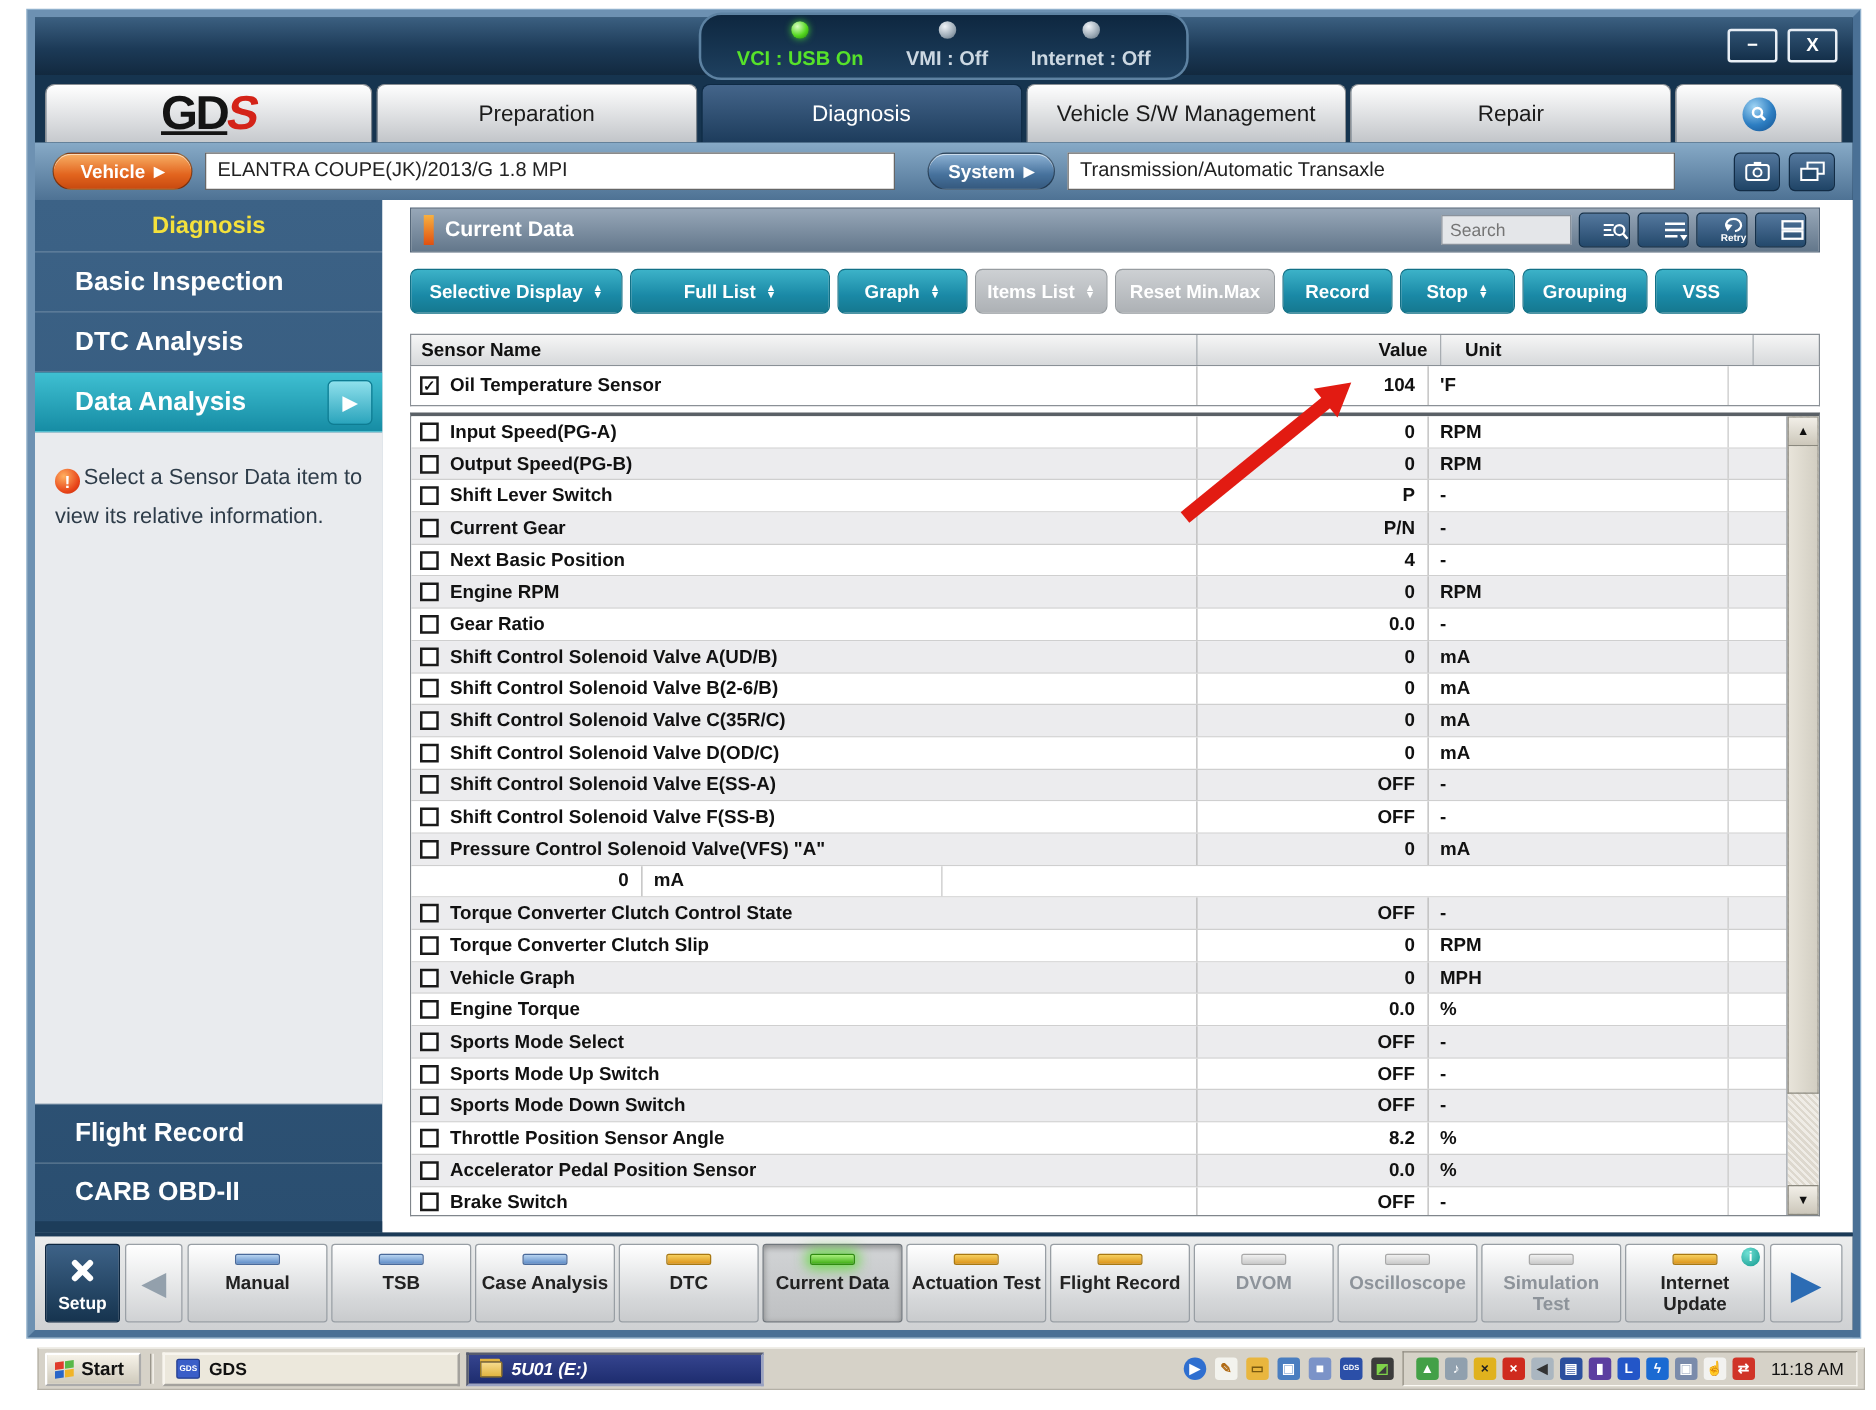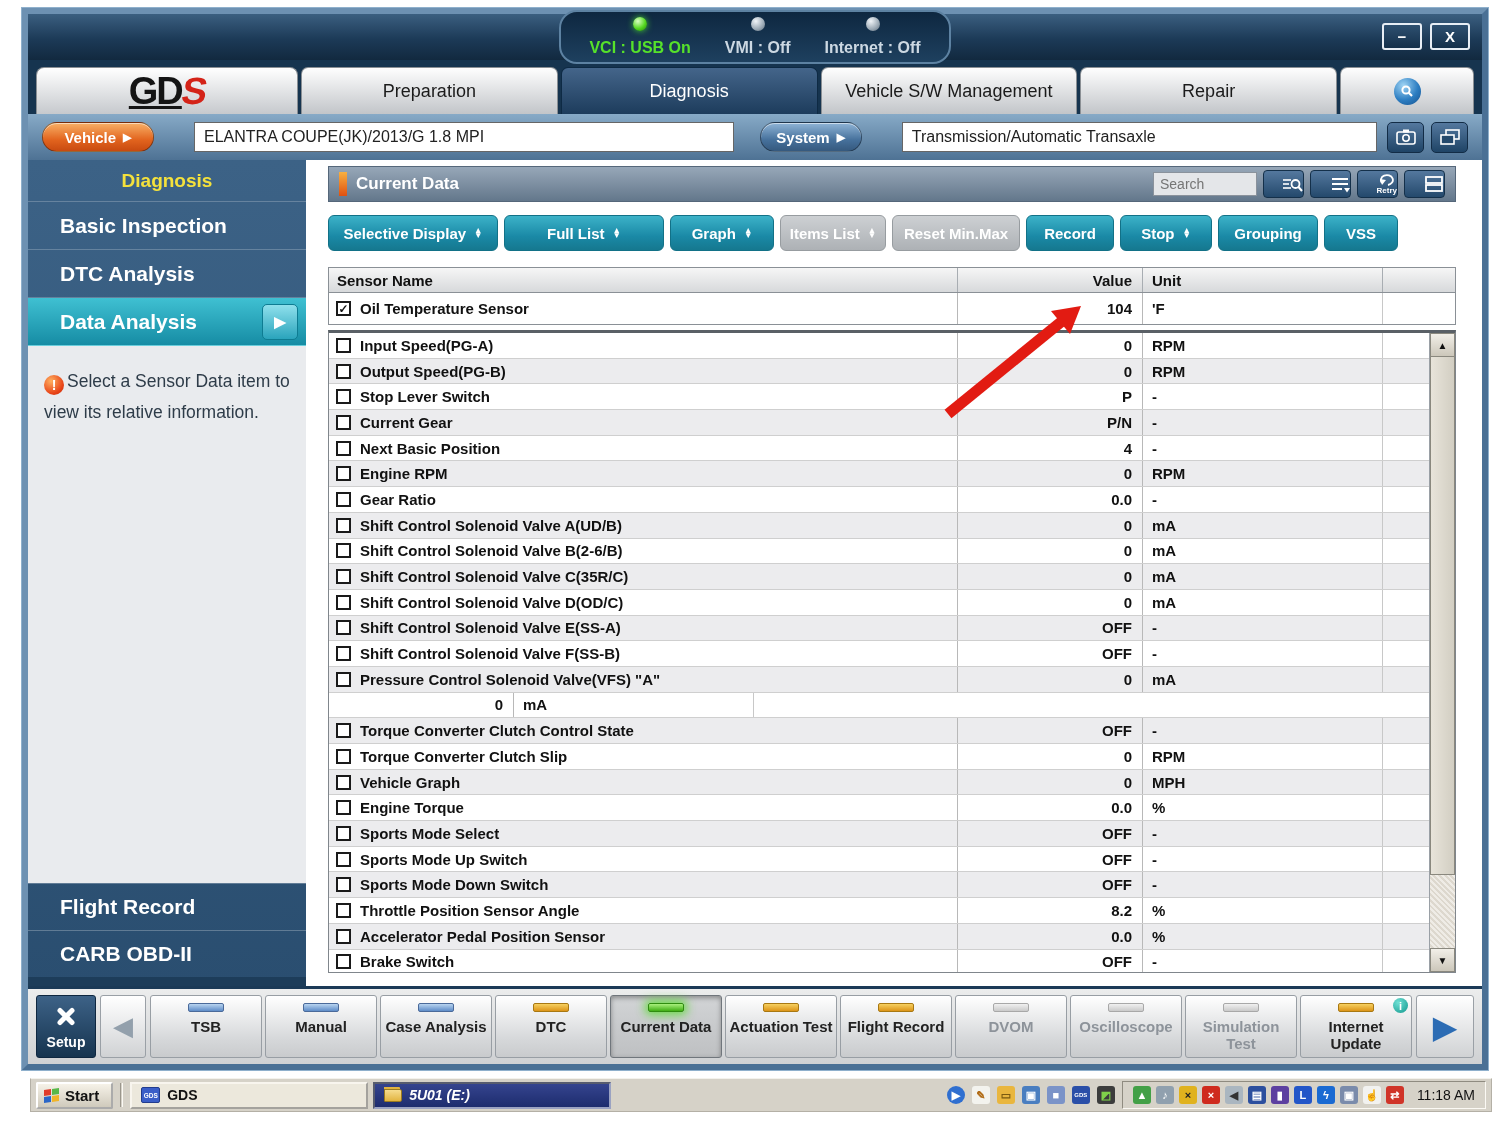--- a/index.html
+++ b/index.html
@@ -33,21 +33,21 @@
   .tab.active { background:linear-gradient(#44658a,#1d3c5c); color:#fff; border-color:#0e2a44; }
   #tab-search { width:134px; flex:none; background:linear-gradient(#fefefe,#c2c5c9); border:1px solid #8a8f94; border-bottom:none; border-radius:7px 7px 0 0; display:flex; align-items:center; justify-content:center; }
   #search-orb { width:27px; height:27px; border-radius:50%; background:radial-gradient(circle at 35% 28%, #9fd4f4, #2d7ec2 55%, #14508e); display:flex; align-items:center; justify-content:center; }
 
   
   #vehiclebar { height:46px; flex:none; background:linear-gradient(#87aac7,#4e7294); display:flex; align-items:center; padding:0 14px; gap:10px; }
   .pillbtn { height:30px; border-radius:15px; display:flex; align-items:center; justify-content:center; gap:7px; color:#fff; font-size:15px; font-weight:bold; border:1px solid rgba(0,0,0,.4); box-shadow:inset 0 1px 0 rgba(255,255,255,.55); cursor:default; flex:none; }
   #vehicle-btn { width:112px; background:linear-gradient(#f8b066,#e2641e 60%,#c84a10); }
   #system-btn { width:102px; background:linear-gradient(#8fb4d6,#46719c 60%,#35597e); margin-left:16px; }
   .arrow-sm { font-size:11px; }
-  .field { height:30px; background:#fff; border:1px solid #666; font-size:16px; color:#222; padding:0 9px; font-family:"Liberation Sans",sans-serif;margin-left:30px; }
+  .field { height:30px; background:#fff; border:1px solid #666; font-size:16px; color:#222; padding:0 9px; font-family:"Liberation Sans",sans-serif; }
   #vehicle-field { width:552px; }
   #system-field { width:486px; }
   #vb-icons { margin-left:auto; display:flex; gap:7px; }
   .vbico { width:37px; height:31px; background:linear-gradient(#54789e,#1f4466); border:1px solid #122c46; border-radius:5px; display:flex; align-items:center; justify-content:center; }
 
   
   #bodyrow { flex:none; height:826px; display:flex; background:#fff; }
 
   
   #sidebar { width:278px; flex:none; background:linear-gradient(180deg,#3c6286,#2a4e70); display:flex; flex-direction:column; }
@@ -71,21 +71,21 @@
   .retry-txt { font-size:8px; font-weight:bold; line-height:1; margin-top:1px; }
 
   
   #tbar { margin-top:13px; height:38px; flex:none; display:flex; gap:6px; }
   .tbtn { height:36px; border-radius:6px; border:1px solid #127187; background:linear-gradient(#3cb2c8,#1a89a6 60%,#15788f); color:#fff; font-size:15px; font-weight:bold; display:flex; align-items:center; justify-content:center; gap:8px; font-family:"Liberation Sans",sans-serif; cursor:default; }
   .tbtn.off { background:linear-gradient(#cdd0d3,#adb1b5); border-color:#979ca0; }
   .spin { display:inline-flex; flex-direction:column; line-height:.62; font-size:8.5px; }
   .spin i { font-style:normal; }
 
   
-  #thead { margin-top:14px; height:26px; flex:none; display:flex; border:1px solid #8a9096; background:linear-gradient(#f6f6f6,#d7d9db); }
+  #thead { margin-top:14px; height:26px; flex:none; display:flex; border:1px solid #8a9096; background:linear-gradient(#f6f6f6,#d7d9db);gap:10px; }
   .hcell { display:flex; align-items:center; font-size:15px; font-weight:bold; color:#111; border-right:1px solid #a8adb2; height:100%; }
   .hcell.h0 { flex:0 0 629px; padding-left:8px; }
   .hcell.h1 { flex:0 0 185px; justify-content:flex-end; padding-right:10px; }
   .hcell.h2 { flex:0 0 240px; padding-left:9px; }
   .hcell.hx { flex:1; border-right:none; }
   #pinrow-box { flex:none; border:1px solid #8a9096; border-top:none; background:#fff; }
   .trow { display:flex; align-items:center; background:#fff; border-bottom:1px solid #cfcfcf; }
   #pinrow-box .trow { height:31px; border-bottom:none; }
   .cell { height:100%; display:flex; align-items:center; font-size:15px; font-weight:bold; color:#111; }
   .cell.name { flex:0 0 629px; border-right:1px solid #b8b8b8; overflow:hidden; white-space:nowrap; }
@@ -368,21 +368,21 @@
                   <span class="cb"></span>
                   <span>Output Speed(PG-B)</span>
                 </div>
                 <div class="cell val">0</div>
                 <div class="cell unit">RPM</div>
                 <div class="cell extra"></div>
               </div>
               <div class="trow">
                 <div class="cell name">
                   <span class="cb"></span>
-                  <span>Stop Lever Switch</span>
+                  <span>Shift Lever Switch</span>
                 </div>
                 <div class="cell val">P</div>
                 <div class="cell unit">-</div>
                 <div class="cell extra"></div>
               </div>
               <div class="trow alt">
                 <div class="cell name">
                   <span class="cb"></span>
                   <span>Current Gear</span>
                 </div>
@@ -593,25 +593,25 @@
             <i></i>
           </span>
       <span id="setup-label">Setup</span>
     </button>
     <div class="navarrow">
           <span>◀</span>
         </div>
     <div id="fbtns">
           <button class="fbtn">
             <span class="led2 blue"></span>
-            <span class="flabel">TSB</span>
+            <span class="flabel">Manual</span>
           </button>
           <button class="fbtn">
             <span class="led2 blue"></span>
-            <span class="flabel">Manual</span>
+            <span class="flabel">TSB</span>
           </button>
           <button class="fbtn">
             <span class="led2 blue"></span>
             <span class="flabel">Case Analysis</span>
           </button>
           <button class="fbtn">
             <span class="led2 yellow"></span>
             <span class="flabel">DTC</span>
           </button>
           <button class="fbtn pressed">

